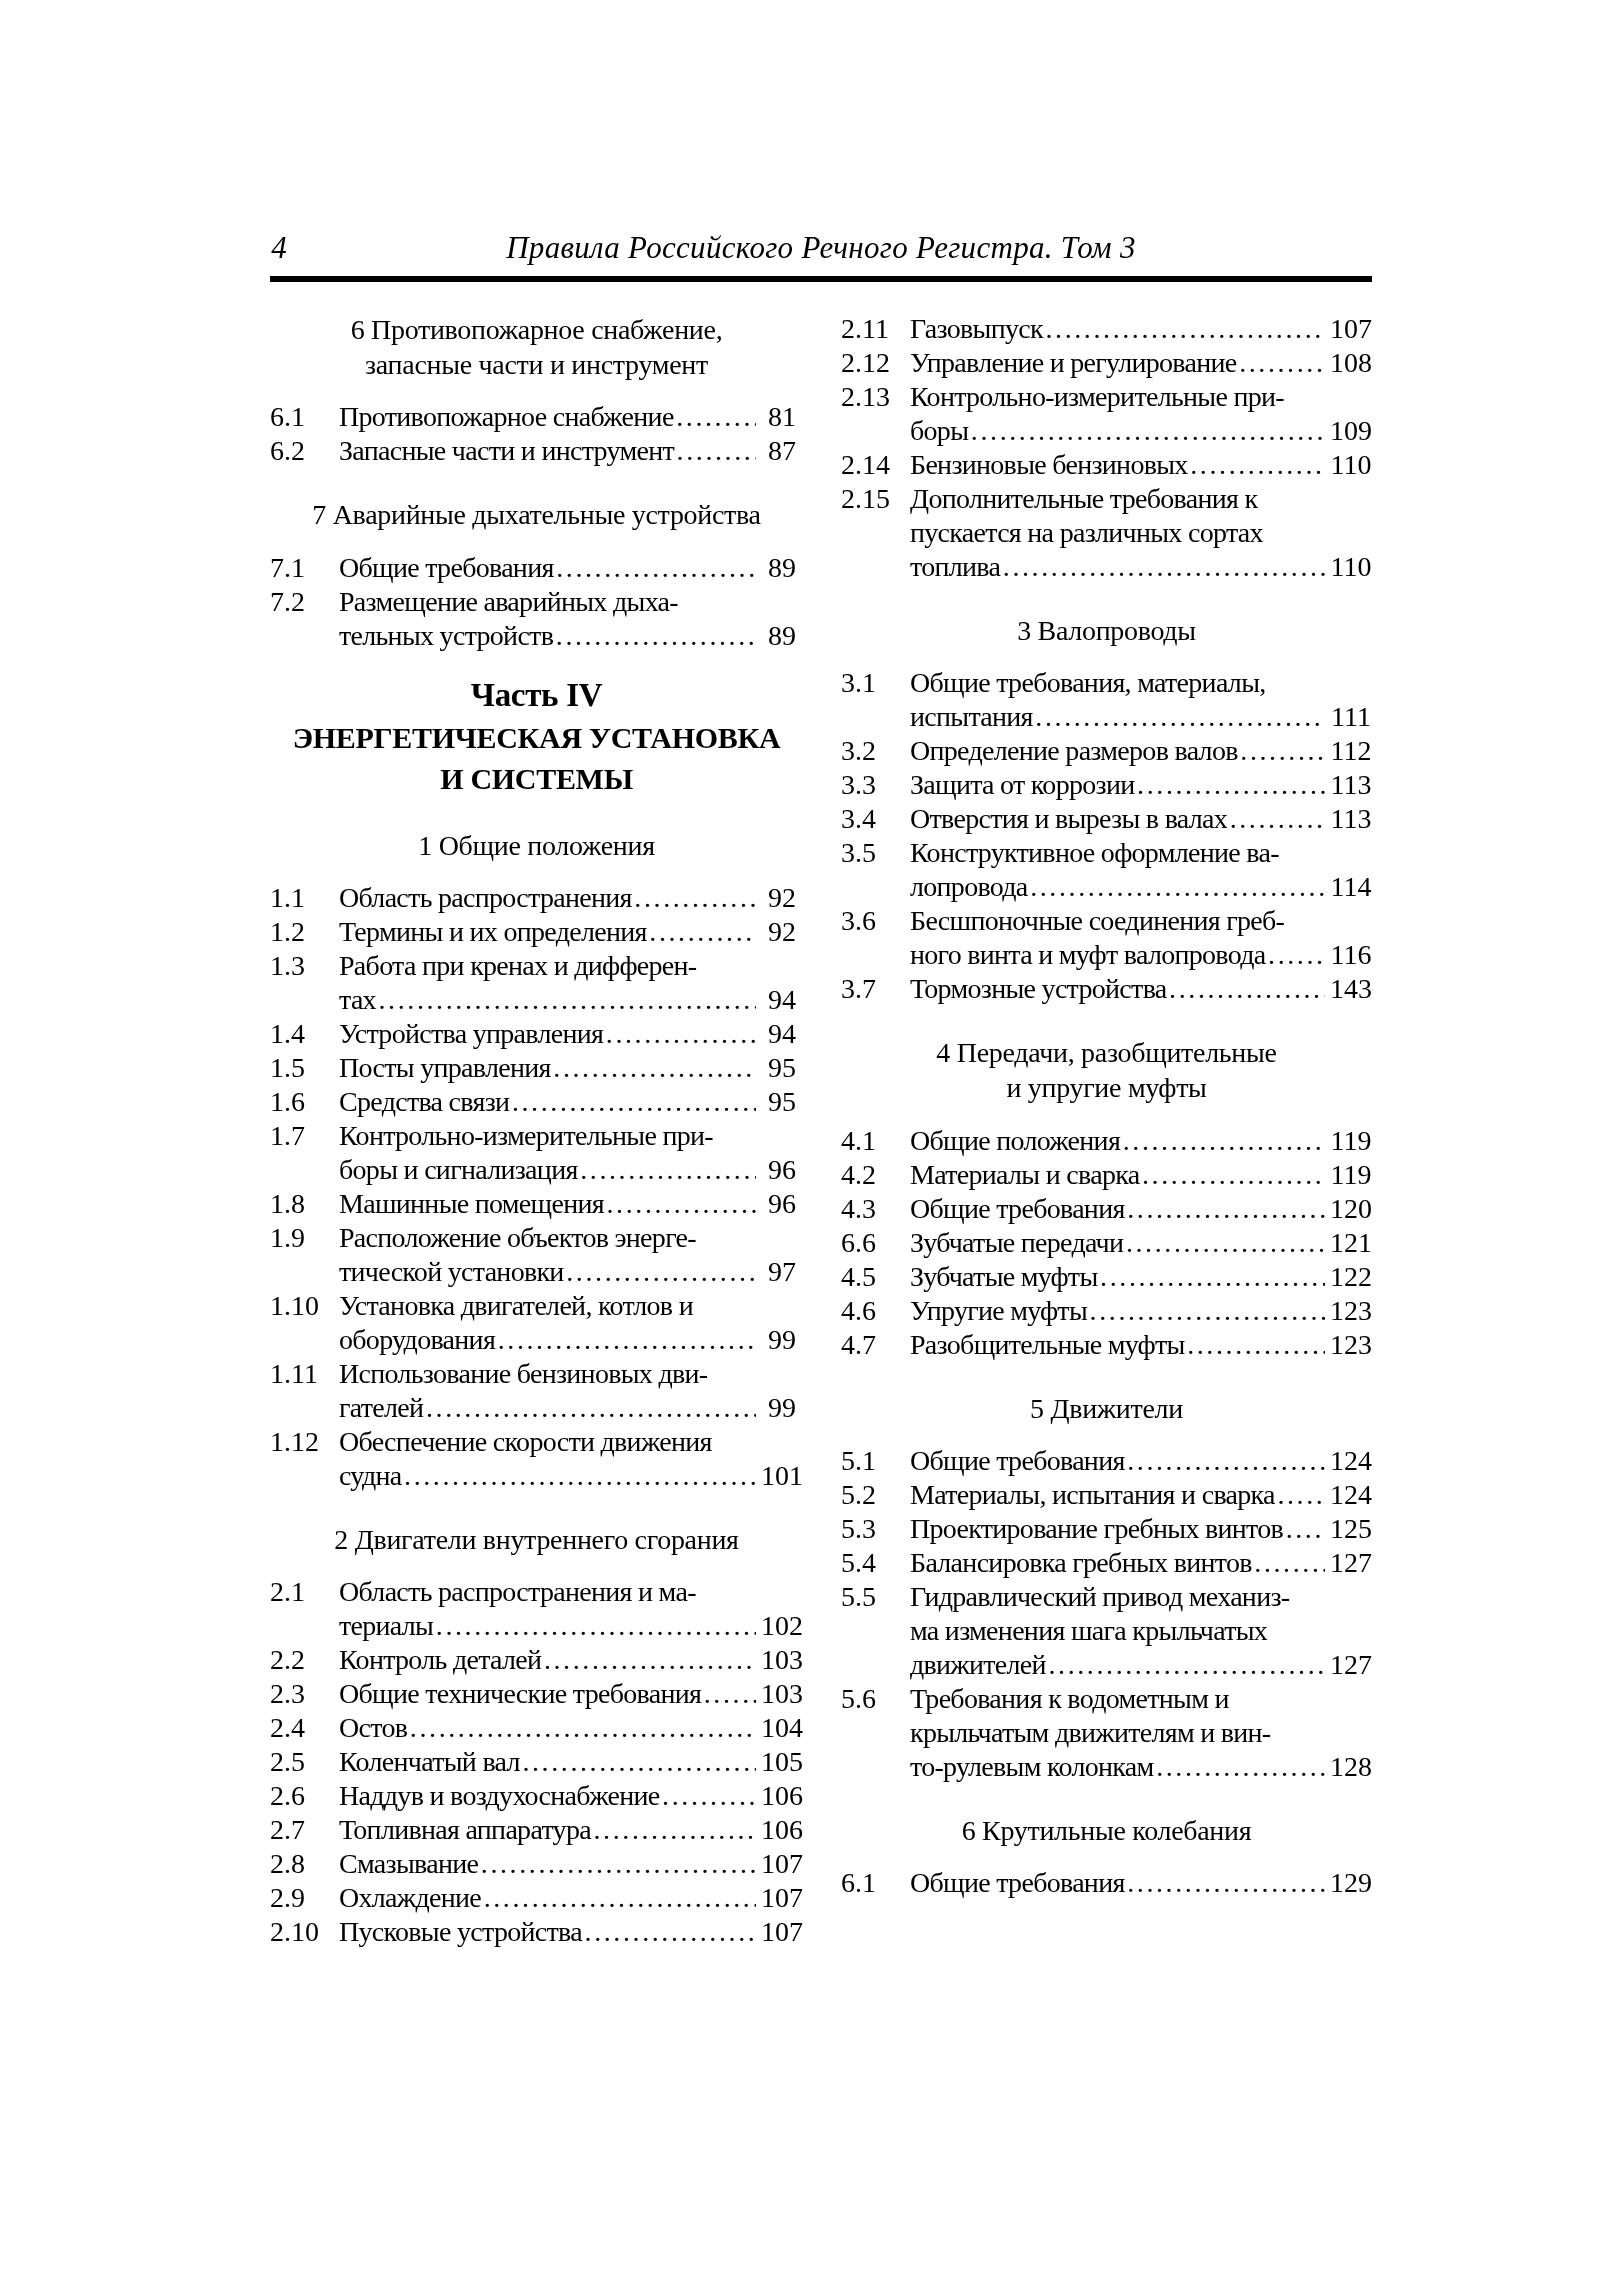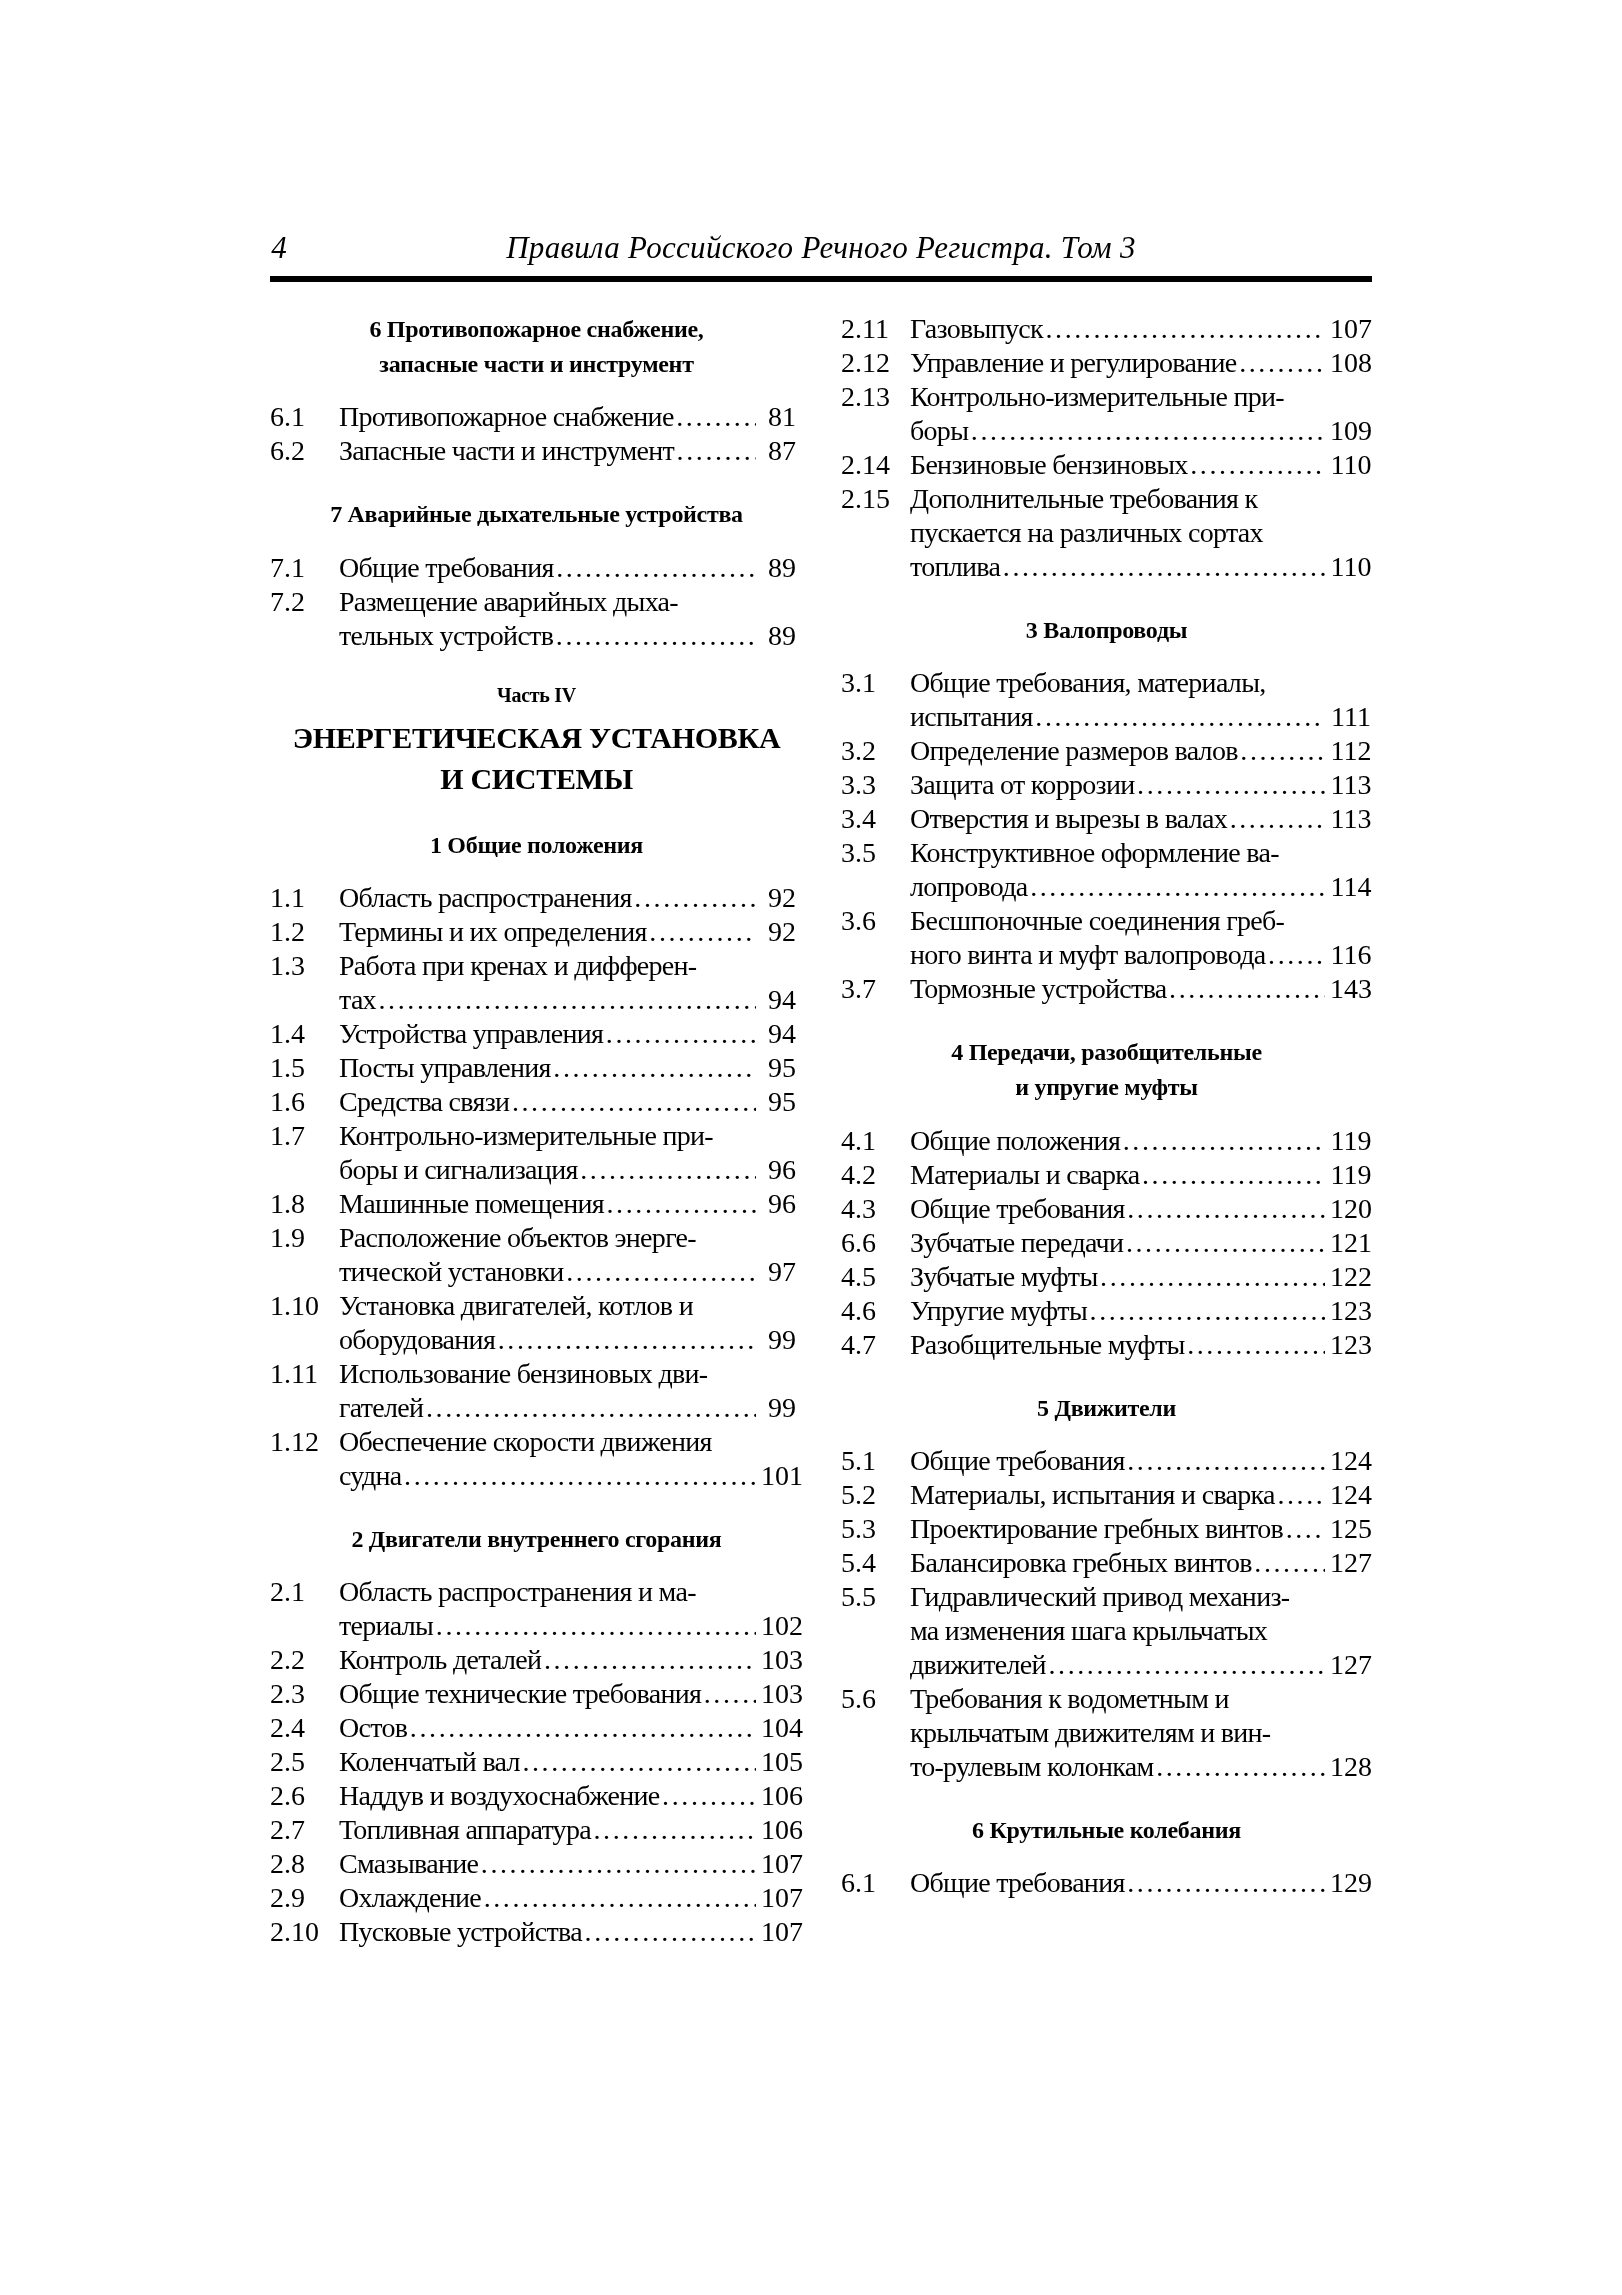--- a/index.html
+++ b/index.html
@@ -45,34 +45,34 @@
   .toc {
     display: flex;
     margin-top: 30px;
   }
   .toc-col { box-sizing: border-box; }
   .toc-col-left  { width: 533px; margin-right: 38px; }
   .toc-col-right { width: 531px; }
   .toc-col > div:first-child { margin-top: 0 !important; }
 
   .section-heading {
-    font-weight: bold;
+    font-weight: normal;
     text-align: center;
-    font-size: 24px;
+    font-size: 28px;
     line-height: 35px;
     margin: 29px 0 18.3px 0;
     letter-spacing: -0.3px;
   }
   .part-heading {
     font-weight: bold;
     text-align: center;
     margin: 21px 0 7.9px 0;
     letter-spacing: -0.3px;
   }
-  .part-heading .hline0 { font-size: 20px; line-height: 43px; }
+  .part-heading .hline0 { font-size: 33px; line-height: 43px; }
   .part-heading .hline1,
   .part-heading .hline2 { font-size: 30px; line-height: 41px; }
 
   .toc-entry { }
   .entry-line {
     display: flex;
     align-items: baseline;
     font-size: 28px;
     line-height: 34px;
     letter-spacing: -0.7px;

